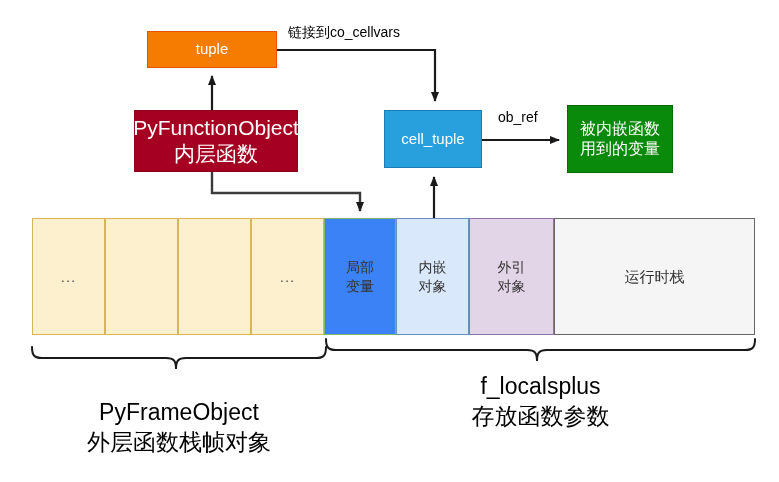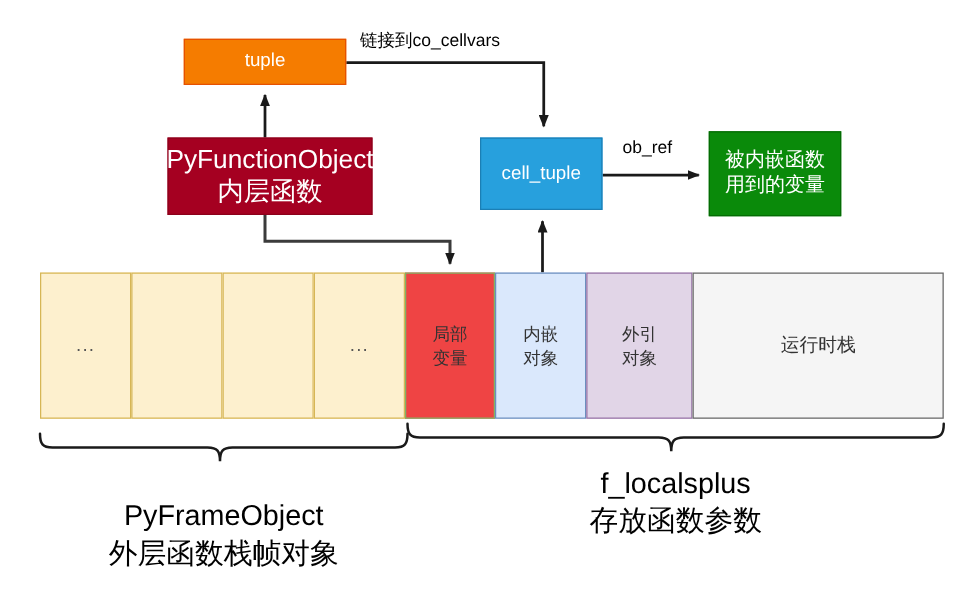--- a/index.html
+++ b/index.html
@@ -86,21 +86,21 @@
   }
   .cell.yellow {
     background: #fdf0ce;
     border: 1.5px solid #d6b656;
     width: 73px;
     color: #555555;
     font-size: 15px;
     letter-spacing: 1px;
   }
   .cell.green {
-    background: #ef4444;
+    background: #3b82f6;
     border: 1.5px solid #82b366;
     width: 72px;
   }
   .cell.blue {
     background: #dae8fc;
     border: 1.5px solid #6c8ebf;
     width: 73px;
   }
   .cell.purple {
     background: #e1d5e7;

